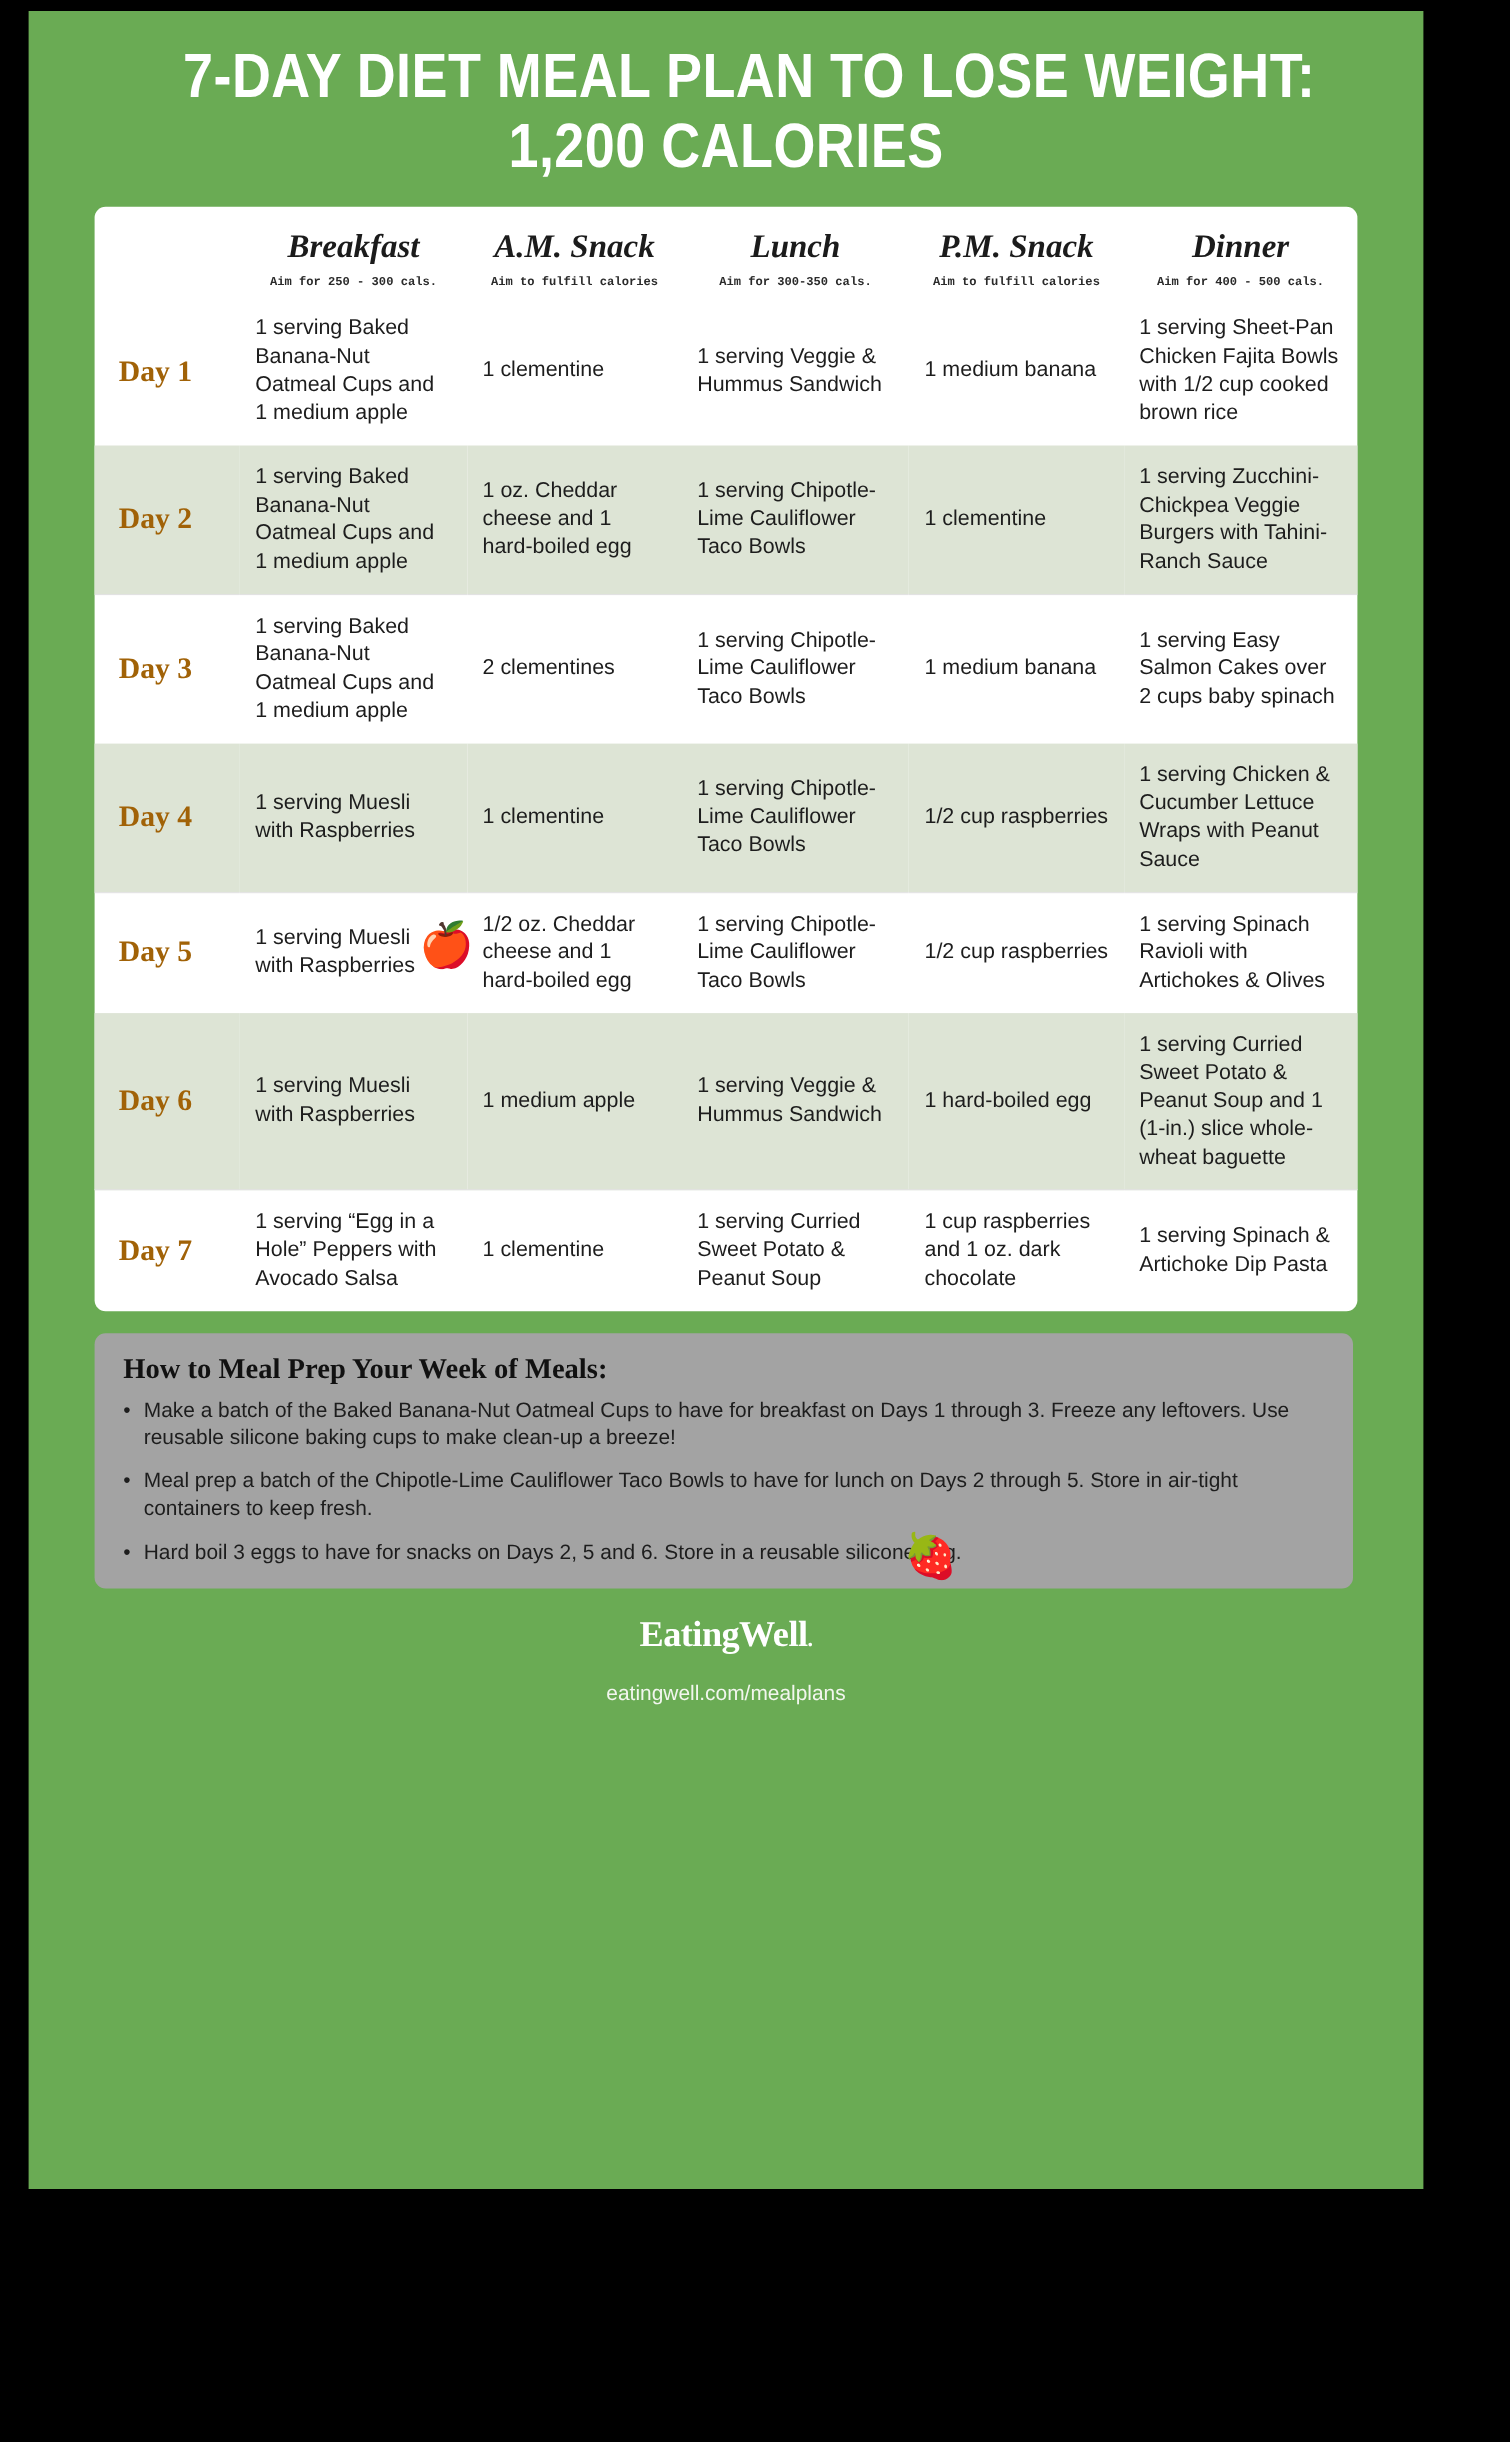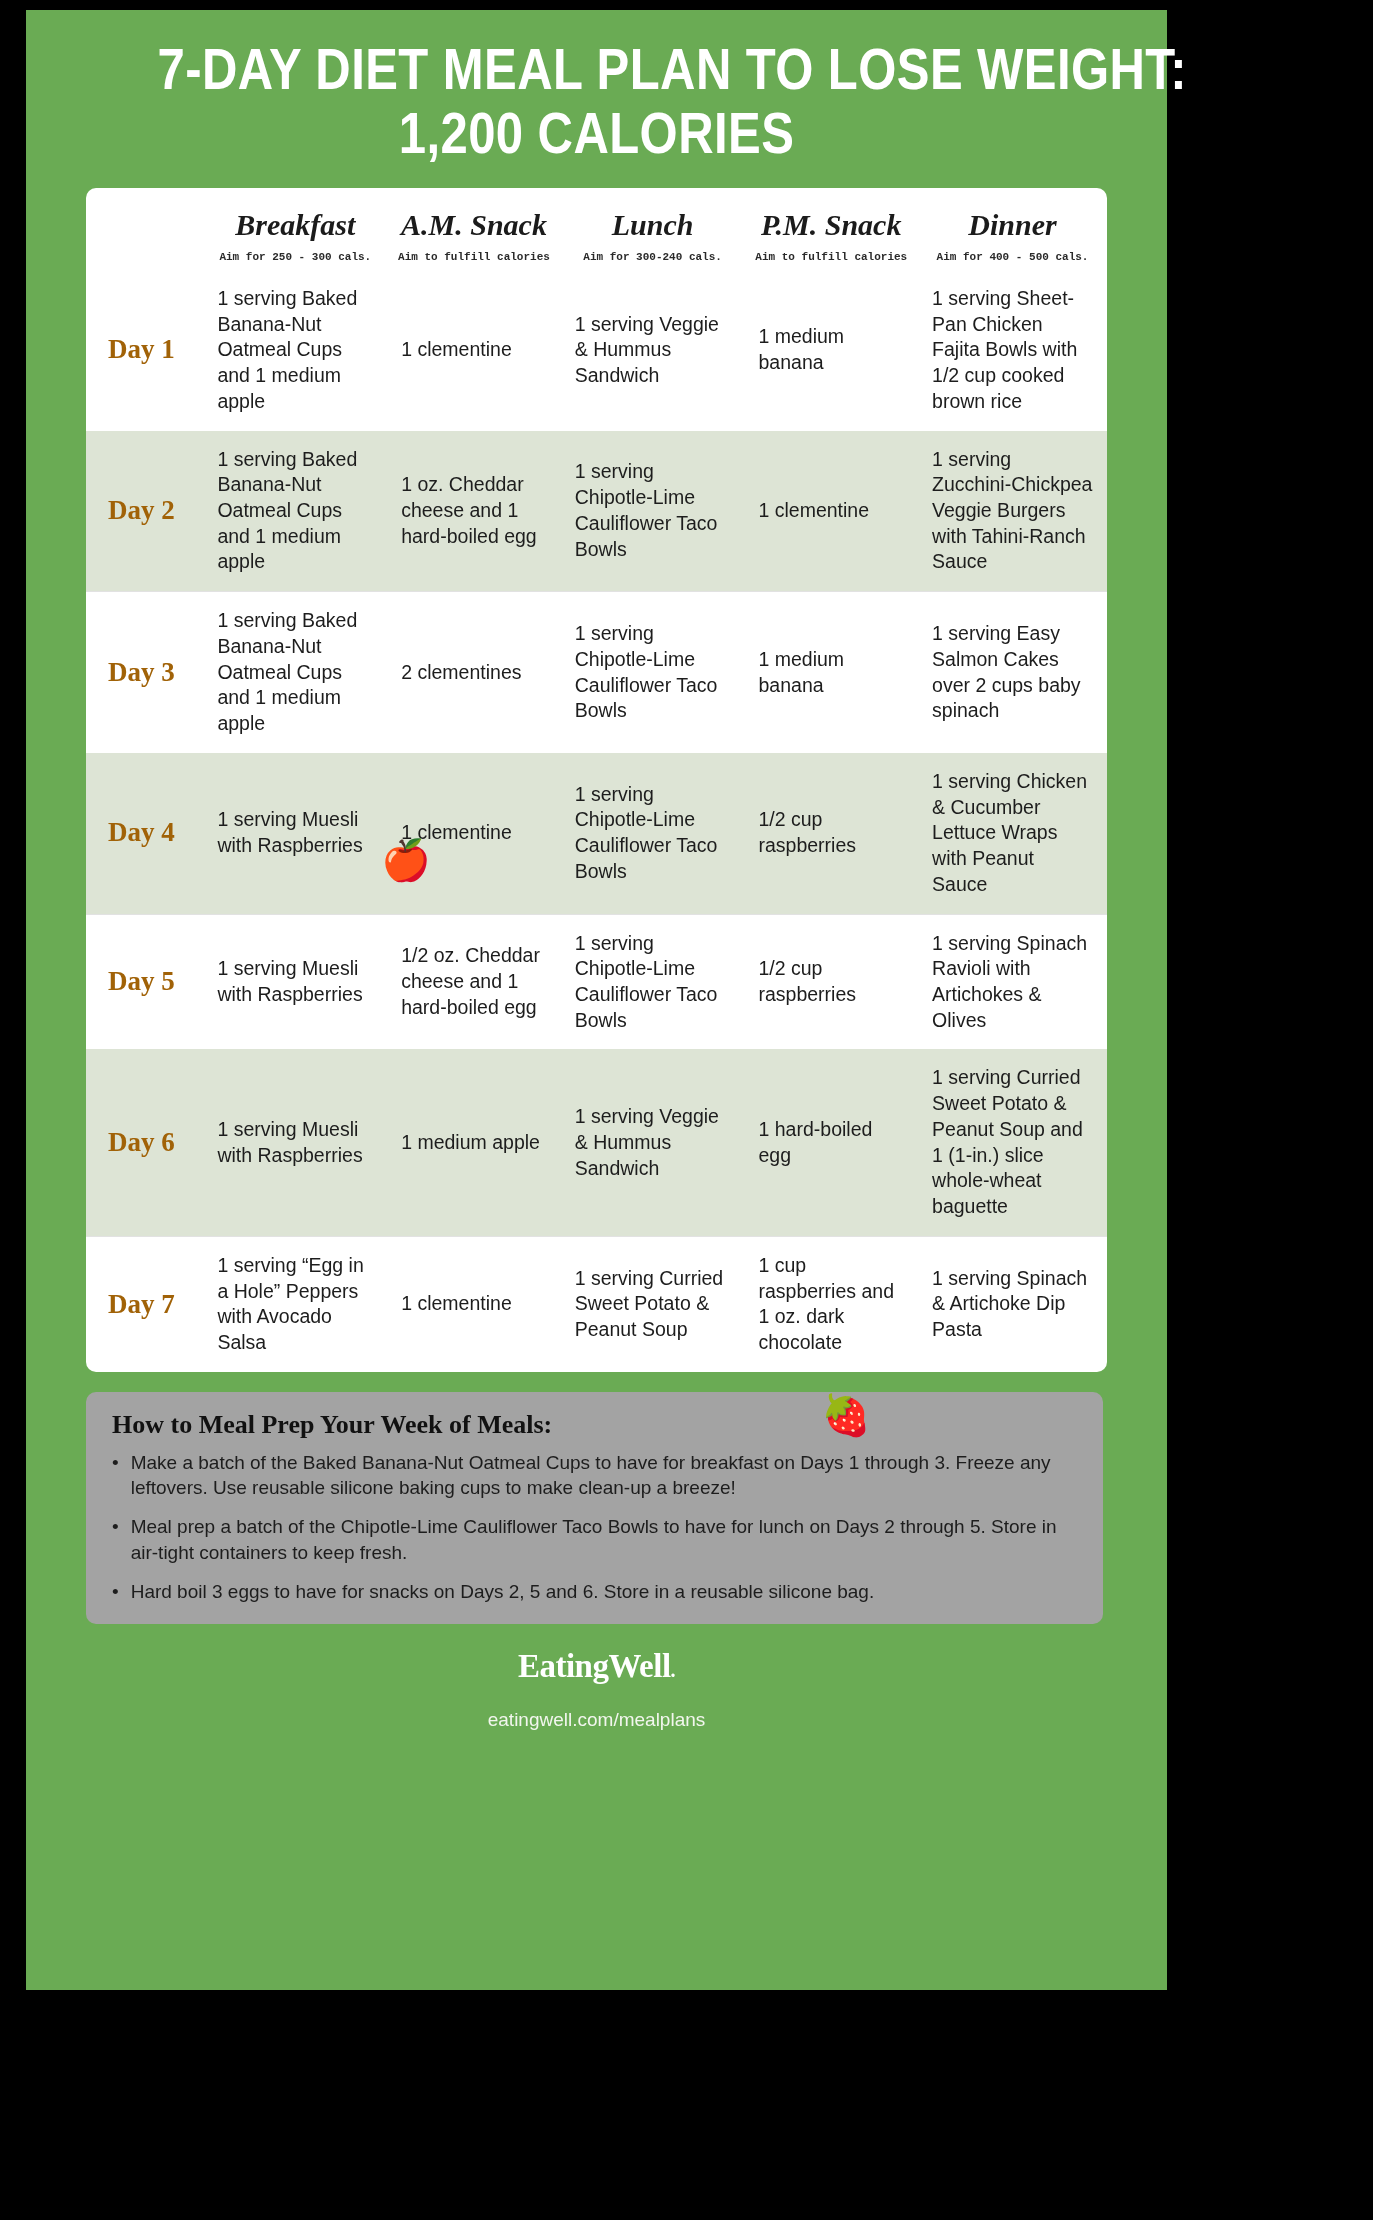--- a/index.html
+++ b/index.html
@@ -7,21 +7,21 @@
   body {
     width: 1373px;
     min-height: 2220px;
     background: #000;
     font-family: "Liberation Sans", sans-serif;
   }
   .poster {
     position: absolute;
     left: 26px;
     top: 10px;
-    width: 1141px;
+    width: 1268px;
     height: 1980px;
     background: #6aab54;
     padding: 0;
   }
   .title-block {
     padding: 28px 60px 10px 60px;
     text-align: center;
   }
   .title-line {
     color: #ffffff;
@@ -174,21 +174,21 @@
           <th>
             <div class="hdr-title">Breakfast</div>
             <div class="hdr-sub">Aim for 250 - 300 cals.</div>
           </th>
           <th>
             <div class="hdr-title">A.M. Snack</div>
             <div class="hdr-sub">Aim to fulfill calories</div>
           </th>
           <th>
             <div class="hdr-title">Lunch</div>
-            <div class="hdr-sub">Aim for 300-240 cals.</div>
+            <div class="hdr-sub">Aim for 300-350 cals.</div>
           </th>
           <th>
             <div class="hdr-title">P.M. Snack</div>
             <div class="hdr-sub">Aim to fulfill calories</div>
           </th>
           <th>
             <div class="hdr-title">Dinner</div>
             <div class="hdr-sub">Aim for 400 - 500 cals.</div>
           </th>
         </tr>

